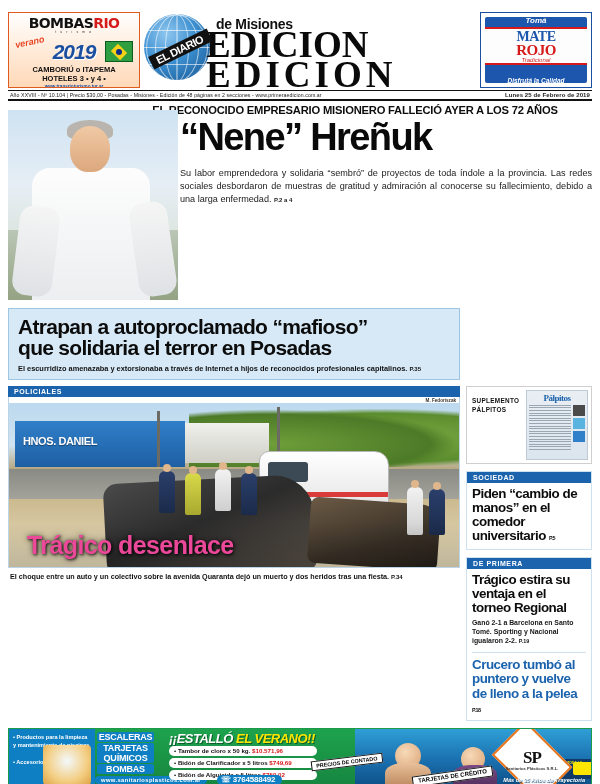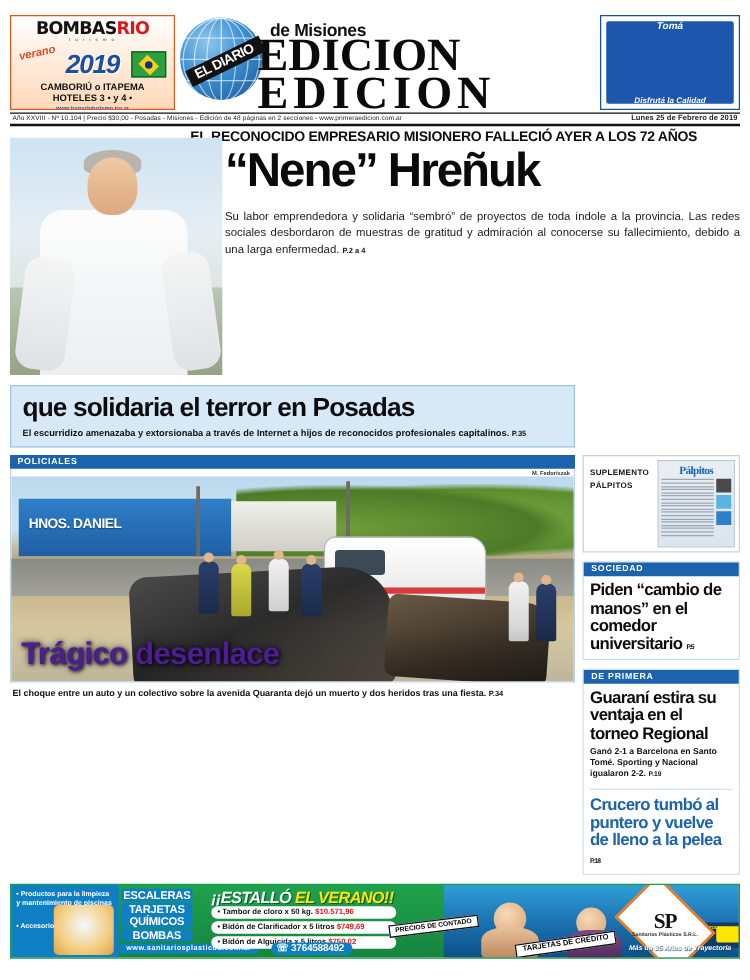--- a/index.html
+++ b/index.html
@@ -369,22 +369,22 @@
     font-weight: bold;
     padding: 1px 3px 0 0;
   }
   .crash-photo {
     position: relative;
     height: 164px;
     overflow: hidden;
   }
   .crash-title {
     position: absolute;
-    left: 8px; bottom: 7px;
-    color: #4c1d95;
+    left: 18px; bottom: 7px;
+    color: #ec4899;
     font-weight: bold;
     font-size: 25px;
     letter-spacing: -0.6px;
     text-shadow: 1px 1px 3px rgba(0,0,0,0.85), 0 0 6px rgba(0,0,0,0.6);
   }
   .crash-caption {
     font-size: 7.2px;
     color: #111;
     padding: 4px 2px 3px 2px;
     font-weight: 600;
@@ -810,20 +810,25 @@
       <div class="demisiones">de Misiones</div>
       <div class="nameplate">
         <div class="np1">EDICION</div>
         <div class="np2">EDICION</div>
       </div>
     </div>
 
     <div class="materojo">
       <div class="mr-inner"></div>
       <div class="mr-toma">Tomá</div>
+      <div class="mr-ribbon">
+        <div class="mr-mate">MATE</div>
+        <div class="mr-rojo">ROJO</div>
+        <div class="mr-trad">Tradicional</div>
+      </div>
       <div class="mr-disf">Disfrutá la Calidad</div>
     </div>
   </div>
 
   <div class="infoline">
     <div>Año XXVIII - Nº 10.104  |  Precio $30,00 - Posadas - Misiones -  Edición de 48 páginas en 2 secciones  -  www.primeraedicion.com.ar</div>
     <div class="right">Lunes 25 de Febrero de 2019</div>
   </div>
 
   <div class="lead">
@@ -844,20 +849,21 @@
     </div>
 
     <div class="lead-body">
       <span>Su labor emprendedora y solidaria “sembró” de proyectos de toda índole a la provincia. Las redes sociales desbordaron de muestras de gratitud y admiración al conocerse su fallecimiento, debido a una larga enfermedad.</span>
       <span class="pref">P.2 a 4</span>
     </div>
   </div>
 
   <div class="second">
     <h2>
+      <span style="display:block">Atrapan a autoproclamado “mafioso”</span>
       <span style="display:block">que solidaria el terror en Posadas</span>
     </h2>
     <div class="sub">
       <span>El escurridizo amenazaba y extorsionaba a través de Internet a hijos de reconocidos profesionales capitalinos.</span>
       <span class="pref">P.35</span>
     </div>
   </div>
 
   <div class="midrow">
 
@@ -937,21 +943,21 @@
       <div class="sidebox">
         <span class="seclabel">SOCIEDAD</span>
         <div class="inner">
           <h3><span>Piden “cambio de manos” en el comedor universitario</span> <span class="pref-in">P.5</span></h3>
         </div>
       </div>
 
       <div class="sidebox">
         <span class="seclabel">DE PRIMERA</span>
         <div class="inner">
-          <h3>Guaraní estira su ventaja en el torneo Regional</h3>
+          <h3>Trágico estira su ventaja en el torneo Regional</h3>
           <div class="deck">
             <span>Ganó 2-1 a Barcelona en Santo Tomé. Sporting y Nacional igualaron 2-2.</span>
             <span class="pref-in">P.19</span>
           </div>
           <div style="border-top:1px solid #cfe0ee;margin:6px 0 5px 0"></div>
           <h3 class="blue"><span>Crucero tumbó al puntero y vuelve de lleno a la pelea</span> <span class="pref-in" style="color:#111">P.18</span></h3>
         </div>
       </div>
 
     </div>

